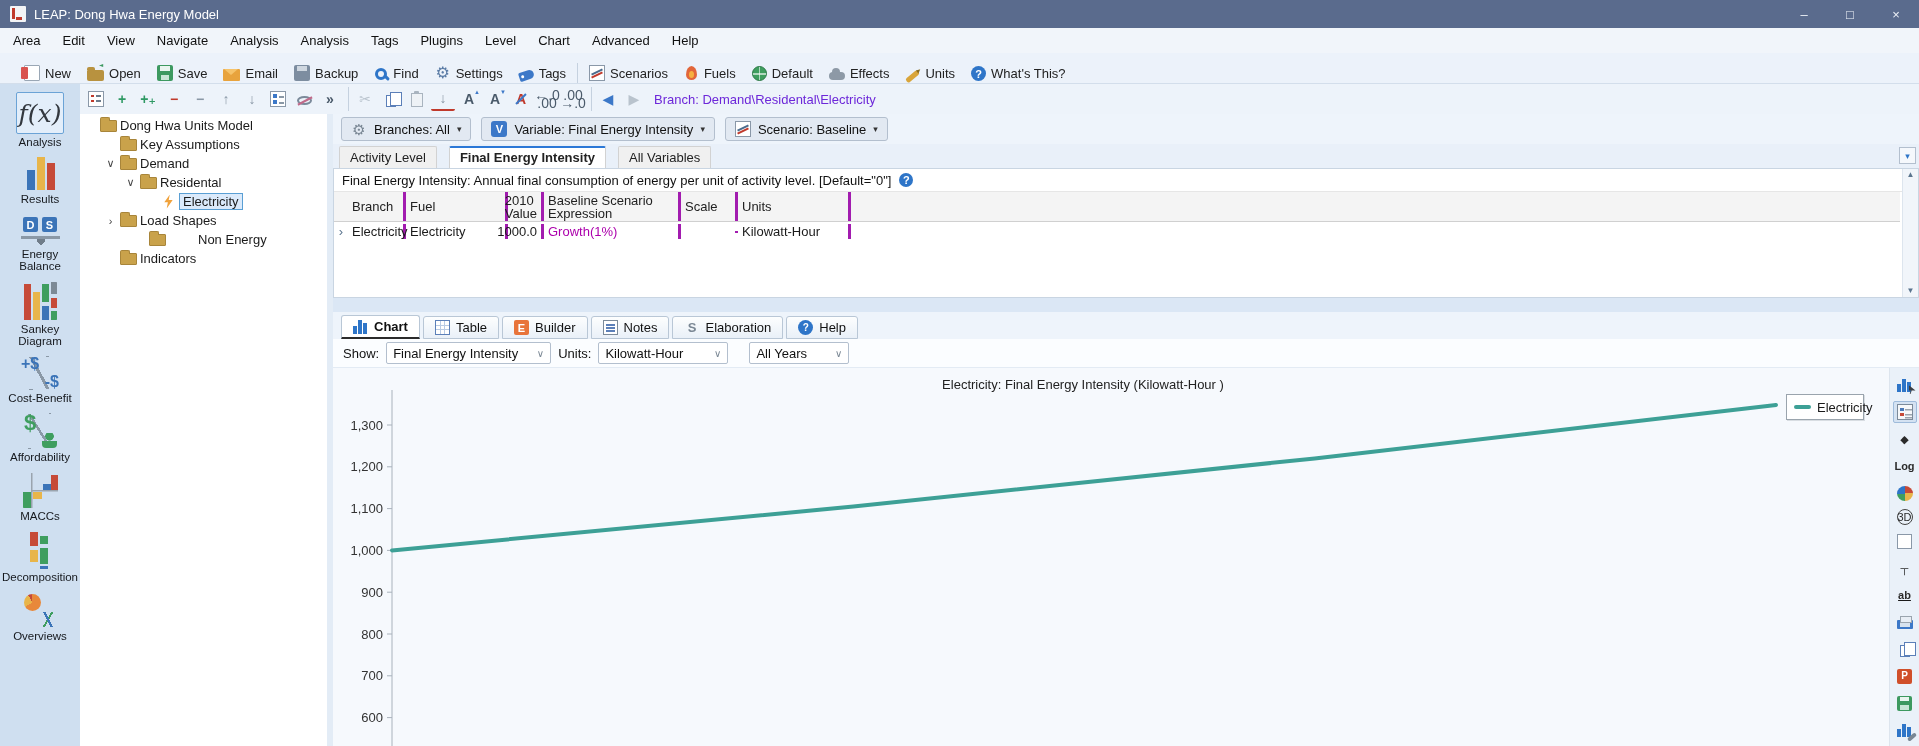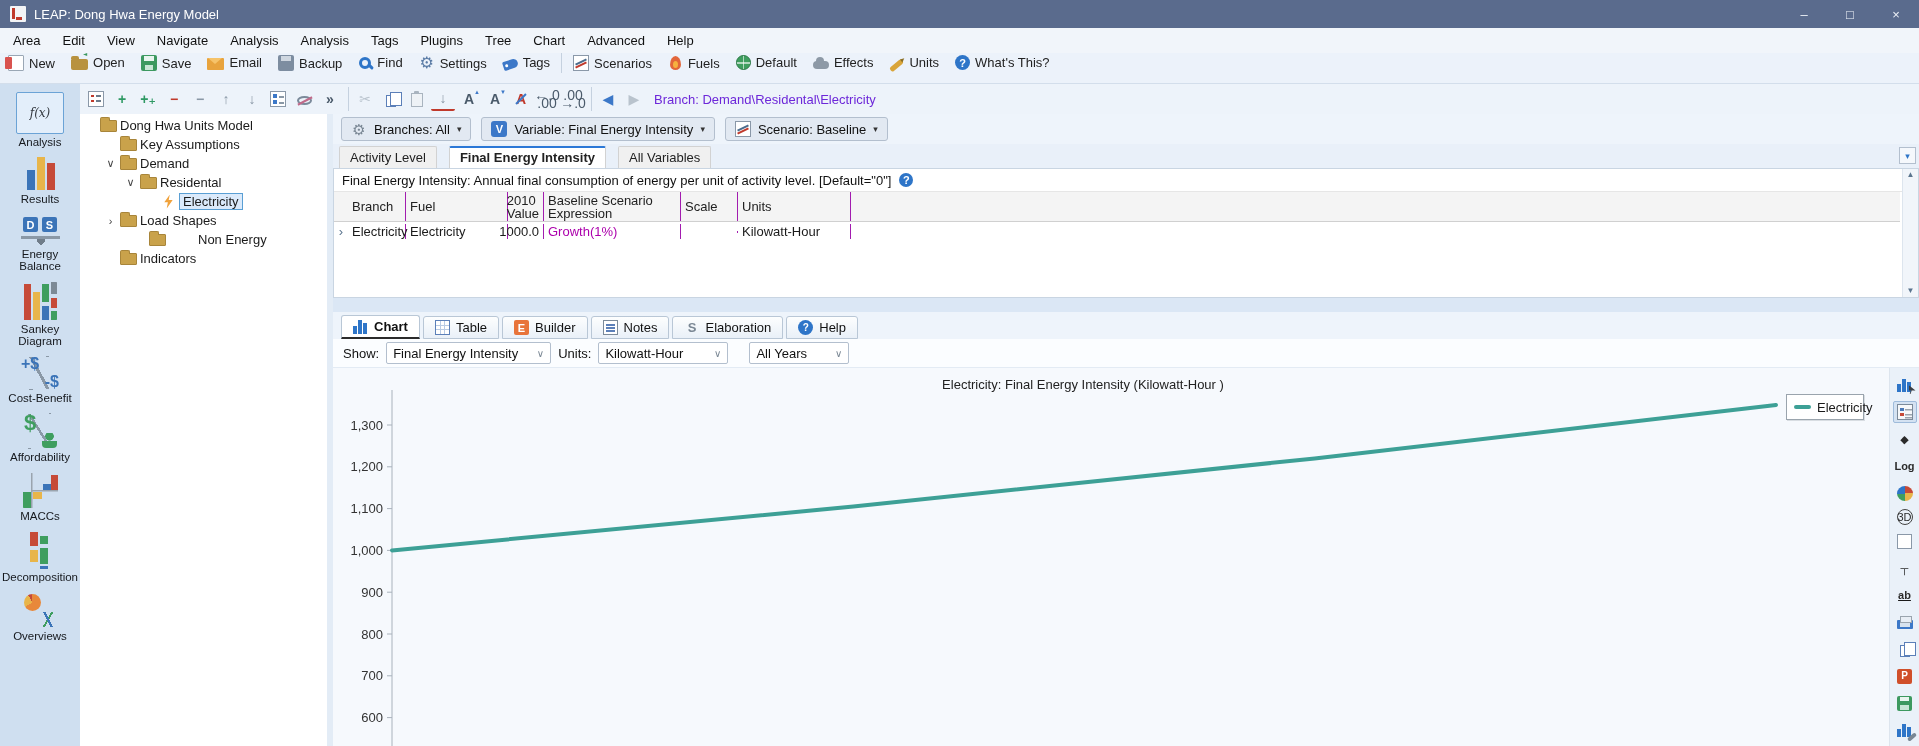--- a/index.html
+++ b/index.html
@@ -14,21 +14,21 @@
   .win-btn{width:46px;height:28px;display:flex;align-items:center;justify-content:center;color:#eef2f8;font-size:13px}
   .ic-leap{width:14px;height:15px;background:#f3f4f6;position:relative;border-radius:1px}
   .ic-leap::before{content:"";position:absolute;left:2px;top:2px;width:3px;height:11px;background:#c0392b}
   .ic-leap::after{content:"";position:absolute;left:6px;bottom:2px;width:6px;height:3px;background:#c0392b}
 
   
   .menubar{height:25px;background:#f1f5fa;display:flex;align-items:center;padding-left:2px;flex:none}
   .menu-item{padding:0 11px;line-height:25px;color:#111}
 
   
-  .toolbar{height:31px;background:#ecf2fa;border-bottom:1px solid #d3deeb;display:flex;align-items:flex-start;padding-left:0;flex:none}
+  .toolbar{height:31px;background:#ecf2fa;border-bottom:1px solid #d3deeb;display:flex;align-items:flex-end;padding-left:16px;flex:none}
   .tb-btn{display:flex;align-items:center;gap:5px;padding:2px 8px;color:#222}
   .tb-btn.sep-before{border-left:1px solid #c5d1df;margin-left:3px;padding-left:11px}
   .ic{display:inline-block;width:16px;height:16px;position:relative;flex:none}
   .glyph{display:inline-flex;align-items:center;justify-content:center;font-size:14px;line-height:1}
   .g-steel{color:#5b7ca6;font-size:16px}
   
   .ic-new{background:#fff;border:1px solid #9aa7b5;border-radius:1px}
   .ic-new::before{content:"";position:absolute;left:-4px;top:1px;width:7px;height:12px;background:#d9534f;border-radius:1px}
   .ic-open{width:17px;height:11px;background:#b8923f;border-radius:1px 2px 2px 2px;margin-top:4px}
   .ic-open::before{content:"";position:absolute;top:-3px;left:0;width:8px;height:3px;background:#b8923f;border-radius:2px 2px 0 0}
@@ -59,21 +59,21 @@
   .ic-qcircle{width:15px;height:15px;background:#2e75c8;border-radius:50%}
   .ic-qcircle::after{content:"?";position:absolute;inset:0;color:#fff;font-weight:bold;font-size:11px;display:flex;align-items:center;justify-content:center}
 
   
   .body-row{display:flex;flex:1;min-height:0}
   .nav-sidebar{width:80px;background:#cfdff0;display:flex;flex-direction:column;align-items:center;padding-top:8px;gap:9px;flex:none}
   .nav-item{display:flex;flex-direction:column;align-items:center;gap:2px;width:78px}
   .nav-ico{width:48px;height:42px;display:flex;align-items:center;justify-content:center;border:1px solid transparent;border-radius:2px}
   .nav-item.selected .nav-ico{border-color:#6ba3d6;background:#e3eefa}
   .nav-label{font-size:11.5px;color:#15181d;text-align:center;line-height:12px}
-  .nav-ico.glyph{font-family:"DejaVu Serif","Liberation Serif",serif;font-style:italic;font-size:12px;color:#33383f}
+  .nav-ico.glyph{font-family:"DejaVu Serif","Liberation Serif",serif;font-style:italic;font-size:25px;color:#33383f}
   .ic-results{width:31px;height:34px;background:
     linear-gradient(#3b74b8 0 0) 1px 100%/8px 20px no-repeat,
     linear-gradient(#e8b54a 0 0) 11px 100%/8px 34px no-repeat,
     linear-gradient(#c64a38 0 0) 21px 100%/8px 27px no-repeat}
   .ic-ebal{width:40px;height:32px;background:
     linear-gradient(#8a98a6 0 0) 0 21px/40px 3px no-repeat,
     conic-gradient(from -45deg at 50% 100%,#707d8a 90deg,transparent 0) 16px 24px/8px 7px no-repeat}
   .ic-ebal::before,.ic-ebal::after{position:absolute;top:2px;width:15px;height:15px;background:#3b74b8;color:#fff;font-weight:bold;font-size:11px;display:flex;align-items:center;justify-content:center;border-radius:2px}
   .ic-ebal{position:relative}
   .ic-ebal::before{content:"D";left:2px}
@@ -169,21 +169,21 @@
   .vtab{padding:3px 10px;border:1px solid #d2d2d2;border-bottom:none;background:#f0f0f0;margin-right:12px;border-radius:2px 2px 0 0;color:#222}
   .vtab.active{background:#fff;border-top:2px solid #2b78d7;font-weight:bold;padding-top:2px}
   .vtabs-dd{position:absolute;right:3px;top:3px;width:17px;height:17px;background:#f5f8fc;border:1px solid #b3bfce;display:flex;align-items:center;justify-content:center;color:#2e75c8;font-size:9px}
 
   .table-panel{height:130px;background:#fff;border:1px solid #c9d5e2;position:relative;flex:none;display:flex;flex-direction:column;margin-right:0}
   .desc-row{height:23px;display:flex;align-items:center;gap:8px;padding-left:8px;border-bottom:1px solid #e6e6e6;color:#111}
   .desc-row .ic-qcircle{width:14px;height:14px}
   .grid{padding-right:18px}
   .grid-head{display:flex;border-bottom:1px solid #d0d0d0;background:#f4f4f4;min-height:30px}
   .grid-row{display:flex;height:19px;align-items:center}
-  .gcell{padding:1px 4px;border-right:1px solid #a21caf;display:flex;align-items:center;line-height:13px}
+  .gcell{padding:1px 4px;border-right:3px solid #a21caf;display:flex;align-items:center;line-height:13px}
   .grid-head .gcell{color:#222}
   .gind{width:14px;flex:none;border-right:none;color:#5a748e;font-size:13px;justify-content:center;padding:0}
   .c-branch{width:58px}.c-fuel{width:102px}.c-value{width:36px;justify-content:flex-end;text-align:left}
   .c-expr{width:137px}.c-scale{width:57px}.c-units{width:113px}
   .expr-text{color:#ac00ac}
   .vscroll{position:absolute;right:0;top:0;bottom:0;width:16px;background:#f1f5fa;border-left:1px solid #dde5ee;display:flex;flex-direction:column;align-items:center;justify-content:space-between;padding:1px 0}
   .vscroll .sarrow{font-size:8px;color:#5a748e;line-height:10px}
 
   .splitter{height:14px;background:#dbe7f5;flex:none}
 
@@ -265,21 +265,21 @@
   <div class="menubar">
 
   <span class="menu-item">Area</span>
       <span class="menu-item">Edit</span>
       <span class="menu-item">View</span>
       <span class="menu-item">Navigate</span>
       <span class="menu-item">Analysis</span>
       <span class="menu-item">Analysis</span>
       <span class="menu-item">Tags</span>
       <span class="menu-item">Plugins</span>
-      <span class="menu-item">Tree</span>
+      <span class="menu-item">Level</span>
       <span class="menu-item">Chart</span>
       <span class="menu-item">Advanced</span>
       <span class="menu-item">Help</span>
     </div>
 
   <div class="toolbar">
 
   <span class="tb-btn">
       <span class="ic ic-new"></span>
       <span>New</span>

